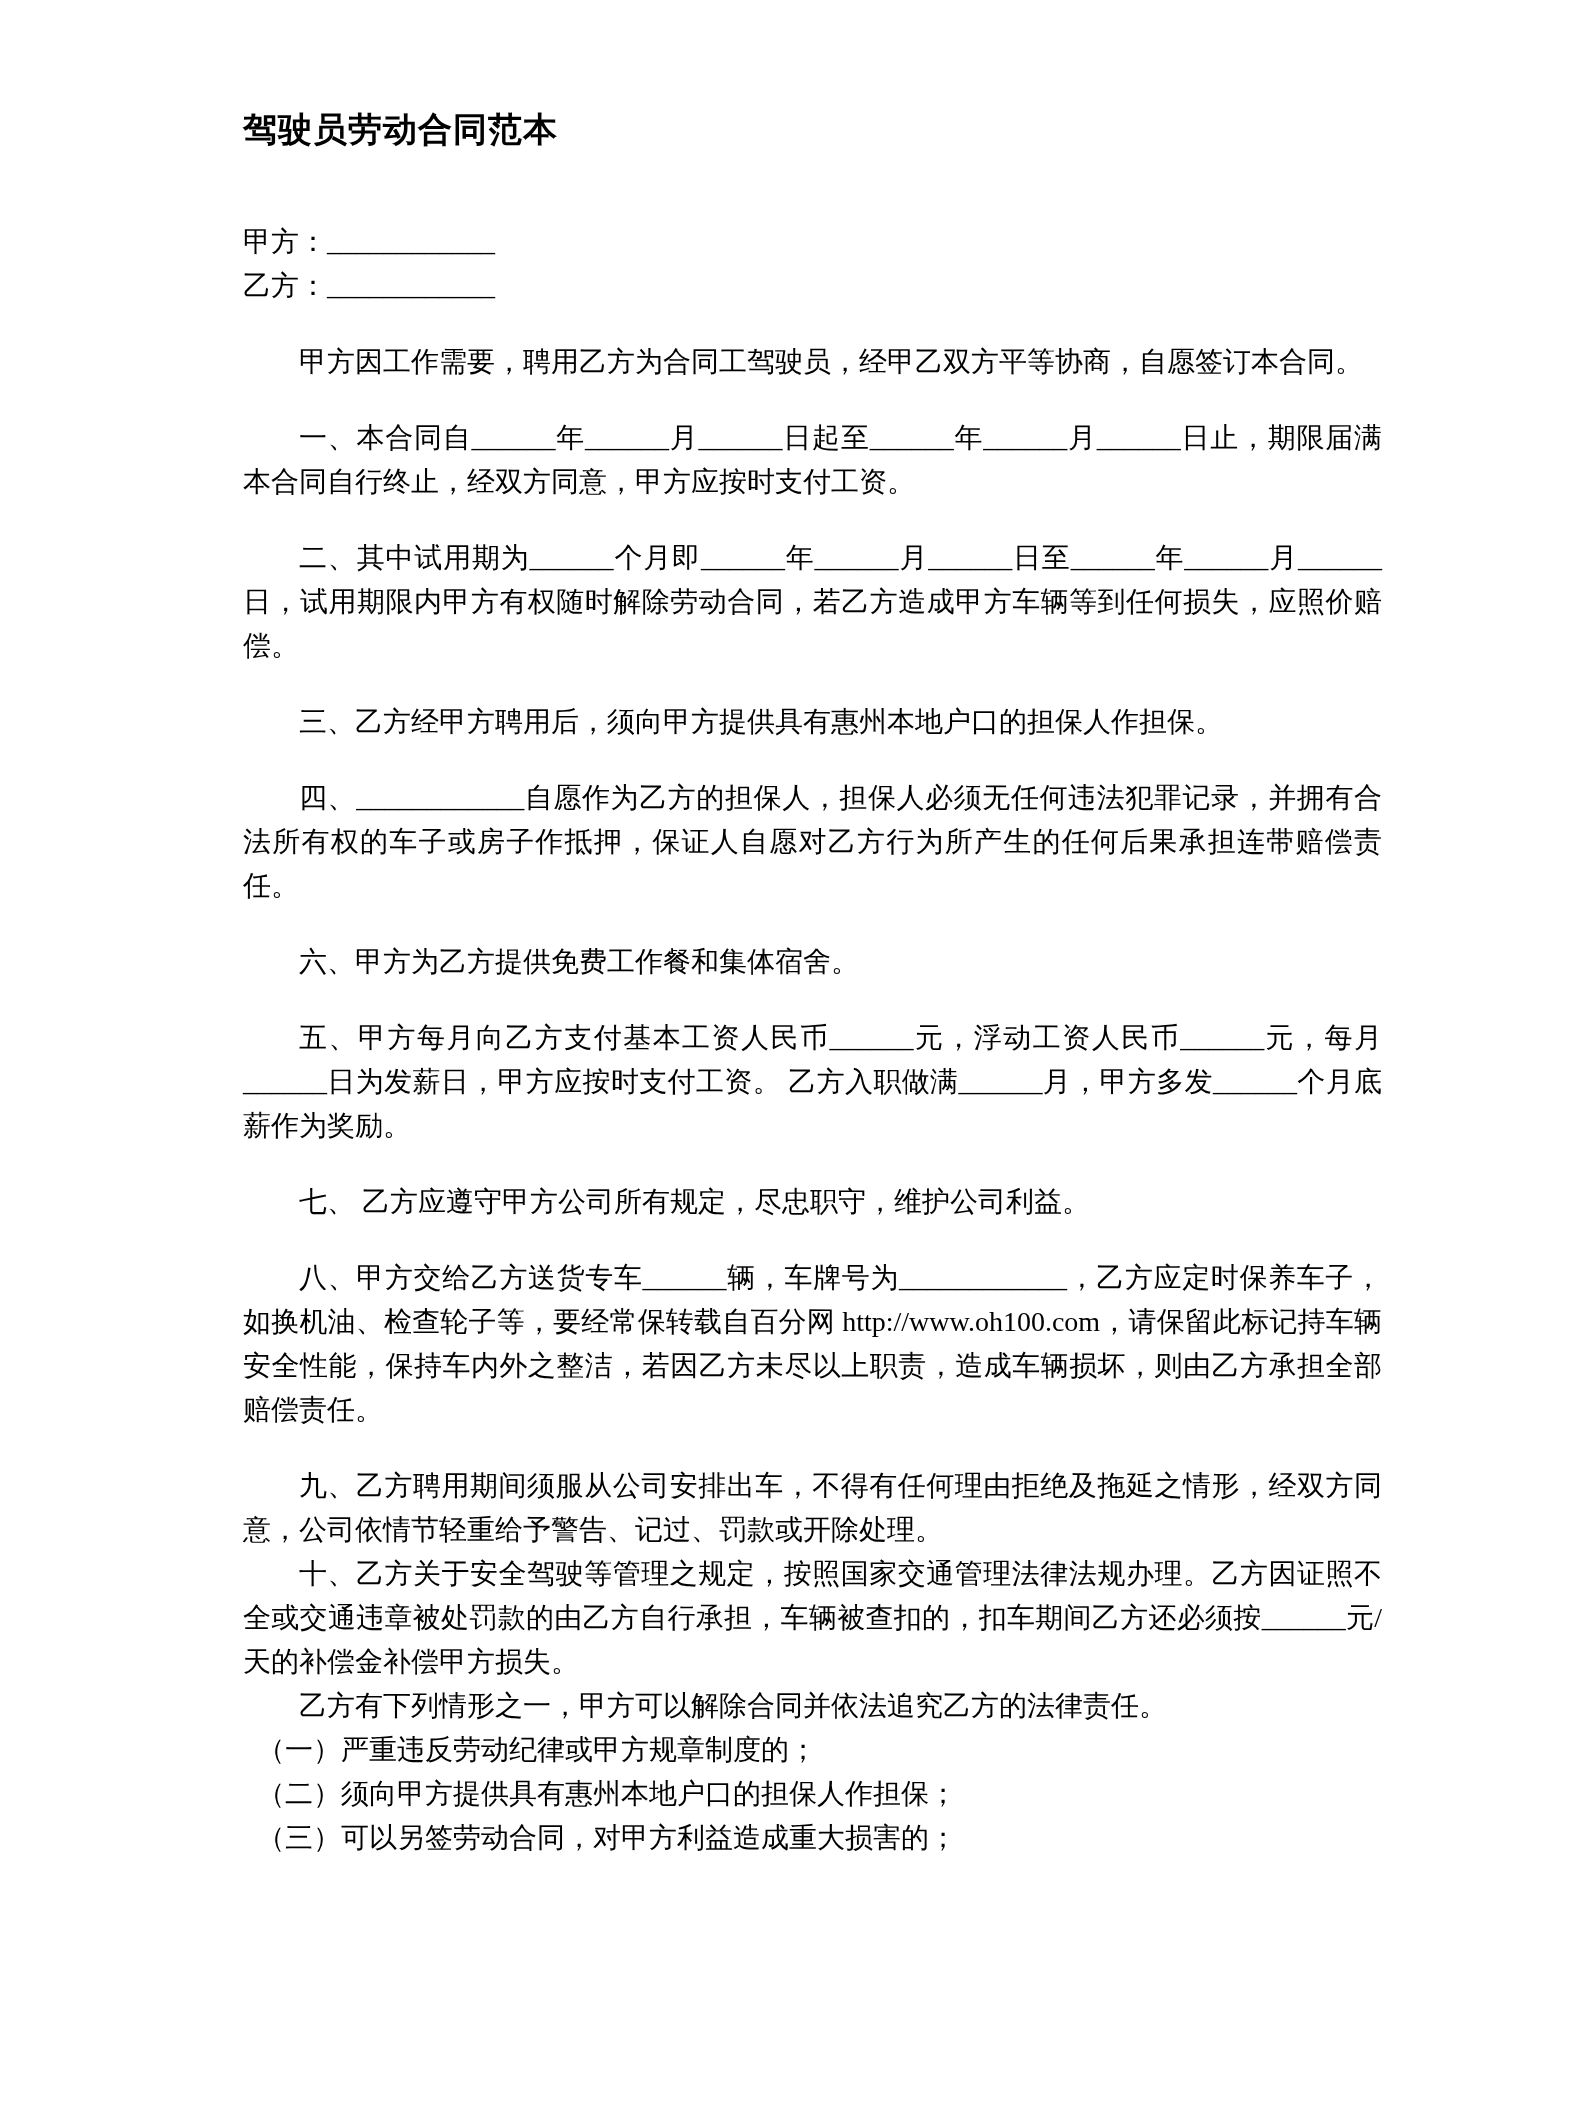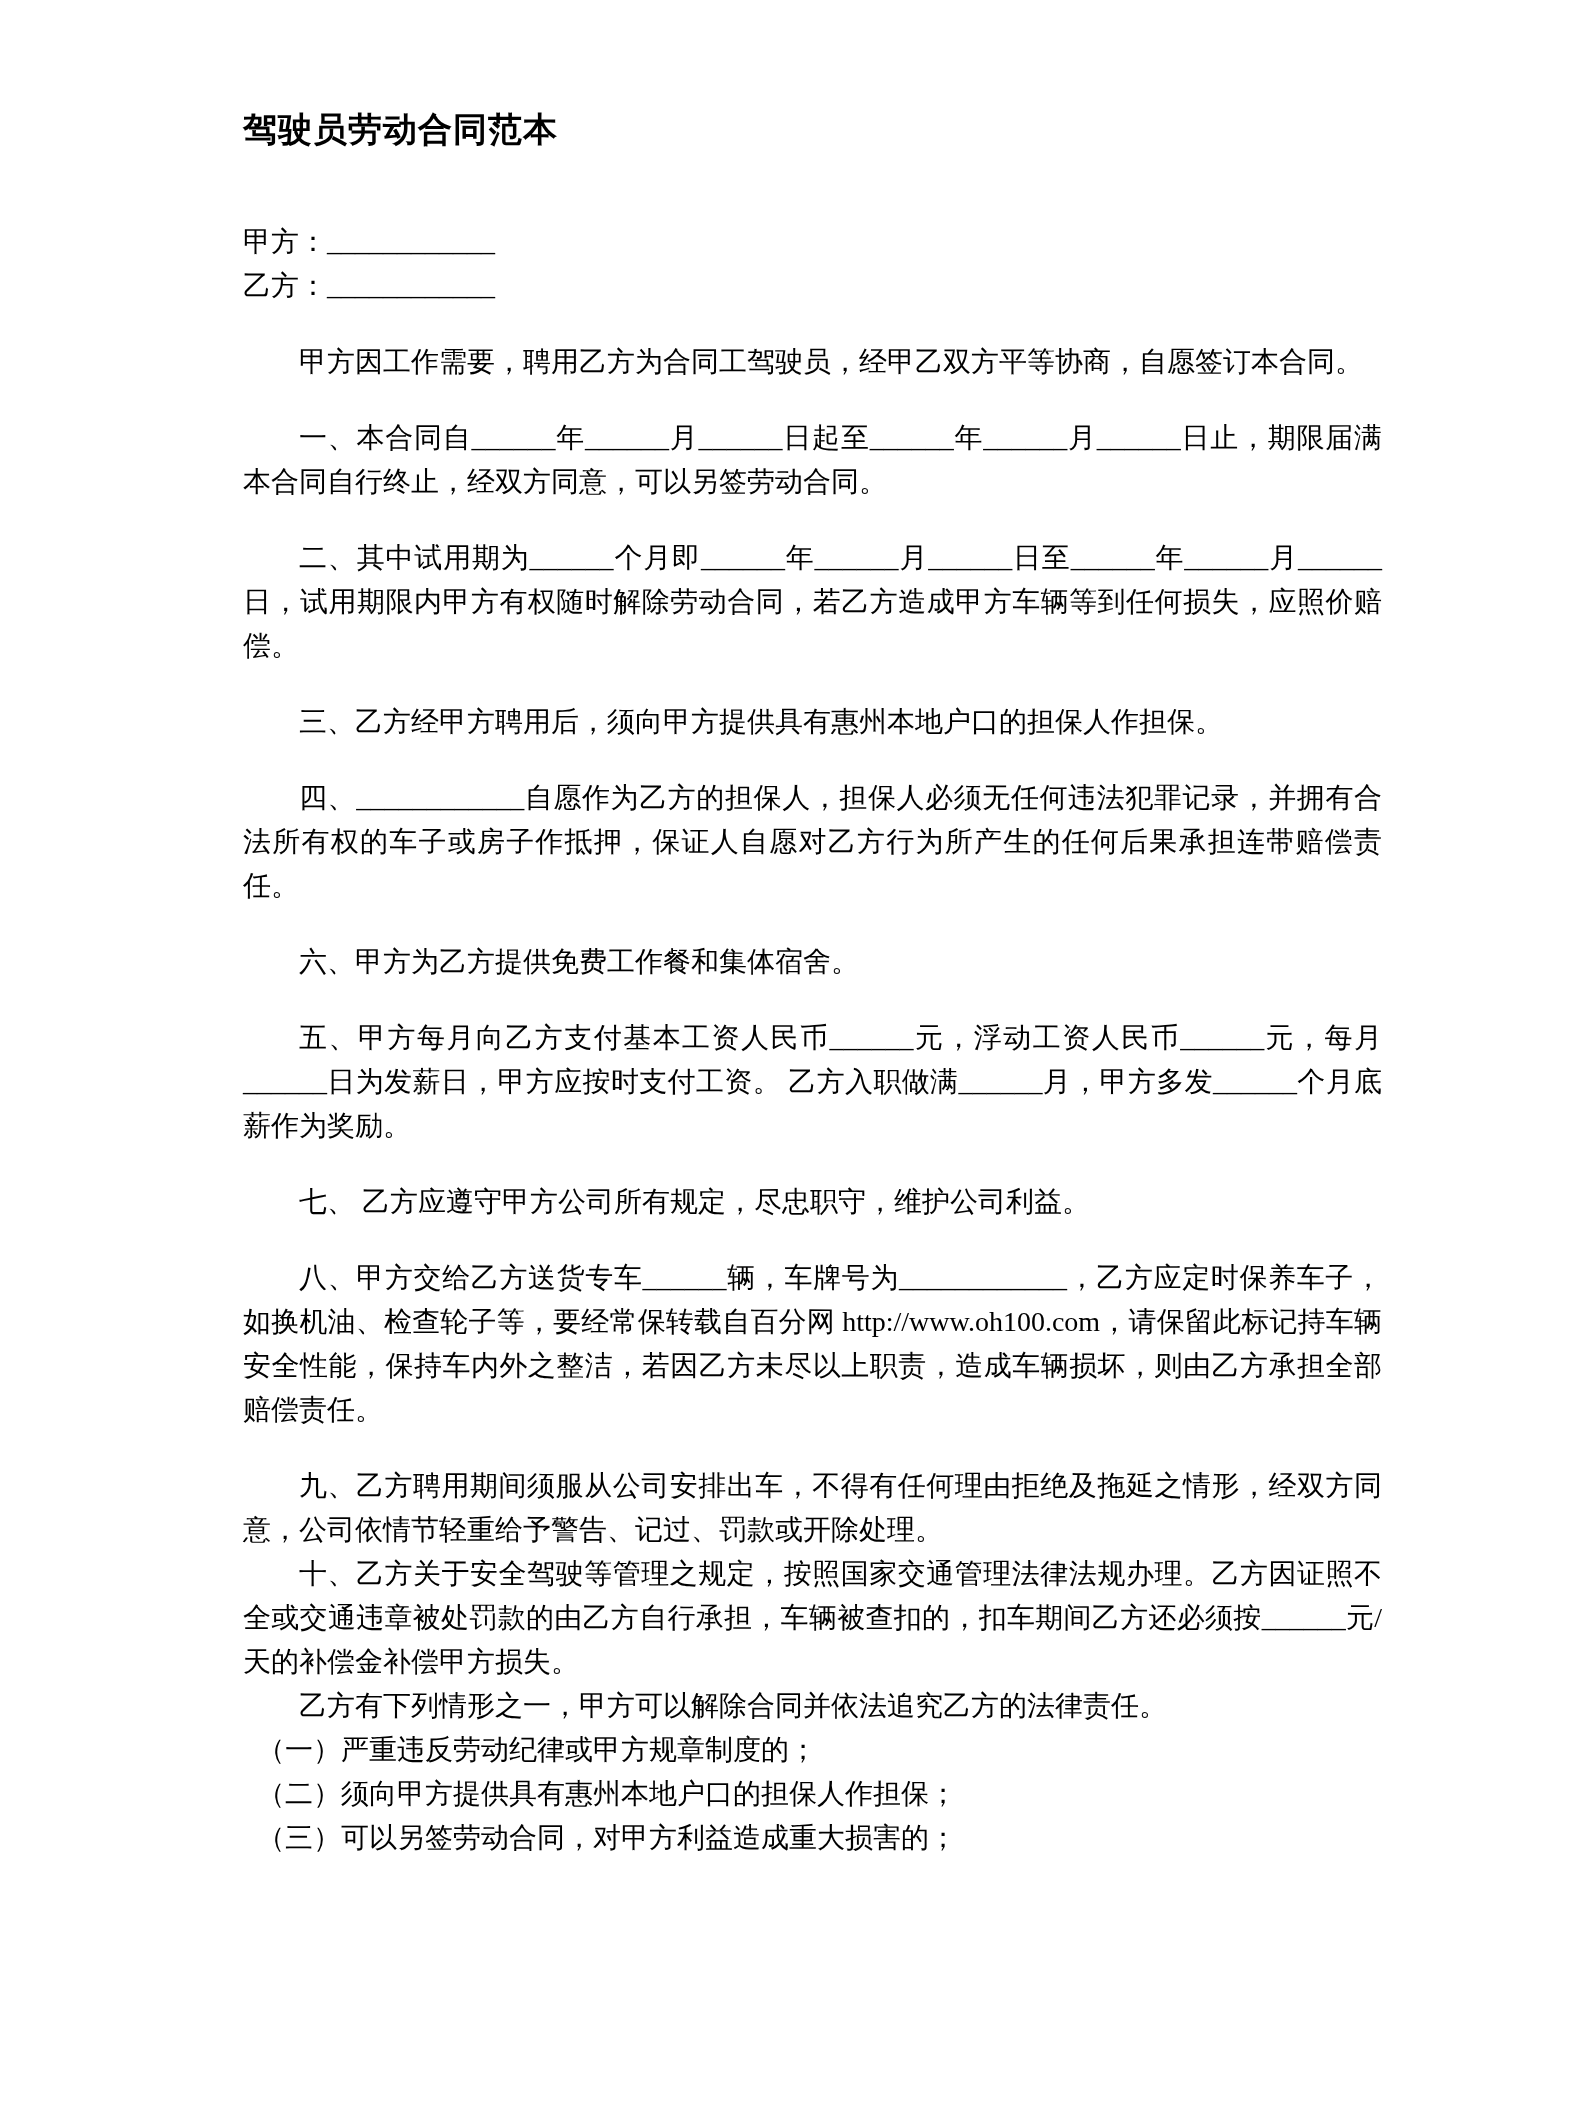--- a/index.html
+++ b/index.html
@@ -53,21 +53,21 @@
 
   <div class="party-line">
     <span>甲方：</span><span class="party-blank">____________</span>
   </div>
   <div class="party-line">
     <span>乙方：</span><span class="party-blank">____________</span>
   </div>
 
   <p class="para indent gap">甲方因工作需要，聘用乙方为合同工驾驶员，经甲乙双方平等协商，自愿签订本合同。</p>
 
-  <p class="para indent gap">一、本合同自______年______月______日起至______年______月______日止，期限届满本合同自行终止，经双方同意，可以另签劳动合同。</p>
+  <p class="para indent gap">一、本合同自______年______月______日起至______年______月______日止，期限届满本合同自行终止，经双方同意，甲方应按时支付工资。</p>
 
   <p class="para indent gap">二、其中试用期为______个月即______年______月______日至______年______月______日，试用期限内甲方有权随时解除劳动合同，若乙方造成甲方车辆等到任何损失，应照价赔偿。</p>
 
   <p class="para indent gap">三、乙方经甲方聘用后，须向甲方提供具有惠州本地户口的担保人作担保。</p>
 
   <p class="para indent gap">四、____________自愿作为乙方的担保人，担保人必须无任何违法犯罪记录，并拥有合法所有权的车子或房子作抵押，保证人自愿对乙方行为所产生的任何后果承担连带赔偿责任。</p>
 
   <p class="para indent gap">六、甲方为乙方提供免费工作餐和集体宿舍。</p>
 
   <p class="para indent gap">五、甲方每月向乙方支付基本工资人民币______元，浮动工资人民币______元，每月______日为发薪日，甲方应按时支付工资。 乙方入职做满______月，甲方多发______个月底薪作为奖励。</p>

